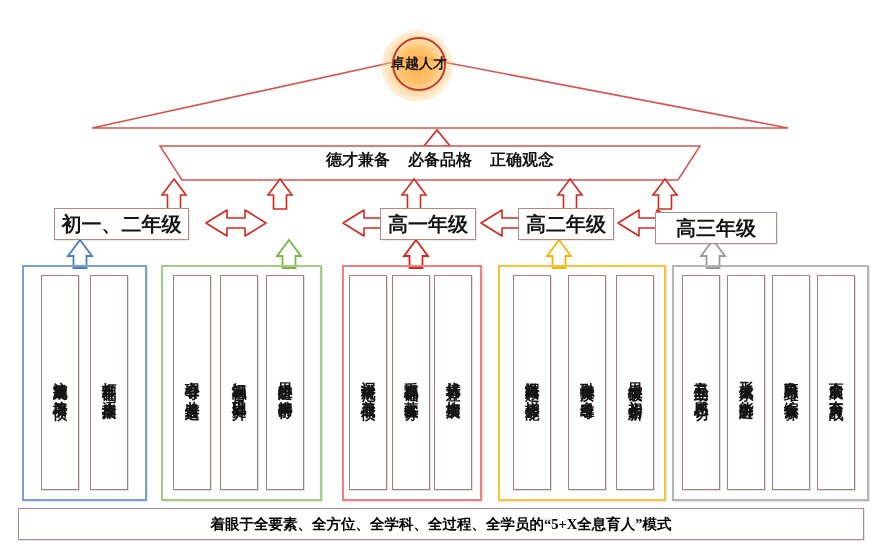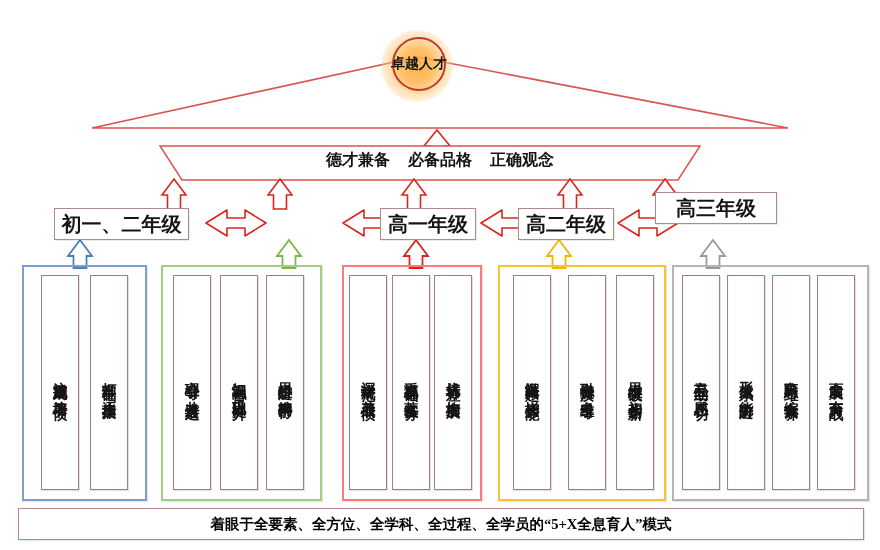--- a/index.html
+++ b/index.html
@@ -168,21 +168,21 @@
   </div>
 
 
   <div class="band-text">
     <span>德才兼备</span><span class="gap"></span><span>必备品格</span><span class="gap"></span><span>正确观念</span>
   </div>
 
   <div class="grade" style="left:54px;top:208px;width:133px;">初一、二年级</div>
   <div class="grade" style="left:380px;top:208px;width:94px;">高一年级</div>
   <div class="grade" style="left:518px;top:208px;width:94px;">高二年级</div>
-  <div class="grade" style="left:655px;top:192px;width:120px;">高三年级</div>
+  <div class="grade" style="left:655px;top:212px;width:120px;">高三年级</div>
 
   <div class="group-frame" style="left:22px;top:265px;width:121px;height:232px;border-color:#7b9fd4;"></div>
   <div class="vcol" style="left:41px;top:275px;width:38px;height:215px;">
     <span class="seg">注重规则</span>
     <span class="seg s2">培养习惯</span>
   </div>
   <div class="vcol" style="left:90px;top:275px;width:38px;height:215px;">
     <span class="seg">打牢基础</span>
     <span class="seg s2">逐步拓展</span>
   </div>

